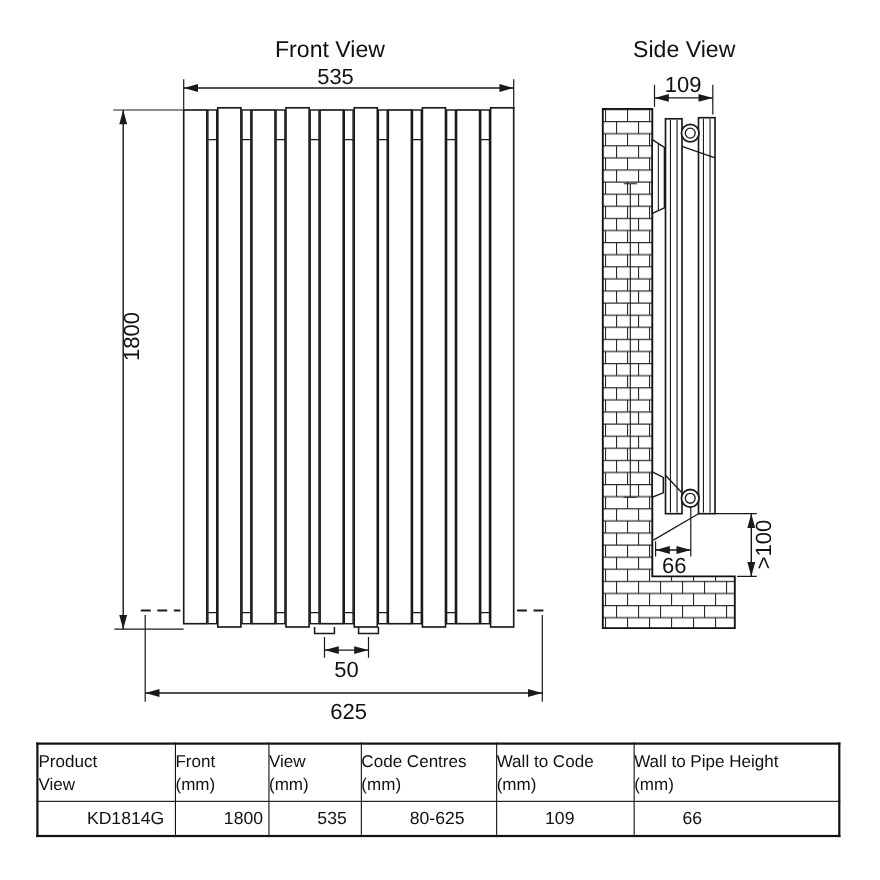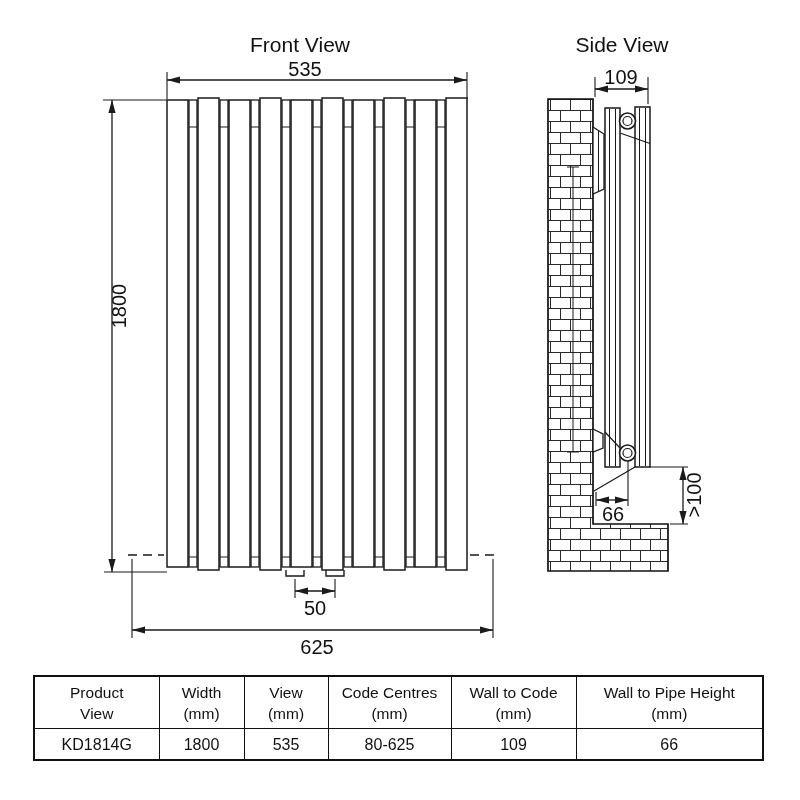--- a/index.html
+++ b/index.html
@@ -8,26 +8,26 @@
     font-family:"Liberation Sans", sans-serif;color:#111;
   }
   #drawing{position:absolute;left:0;top:0;}
   .dim-text{font-size:20px;fill:#111;}
   .title-text{font-size:21px;fill:#111;}
   #spec-table{
     position:absolute;left:33px;top:675px;width:729px;
     border-collapse:collapse;table-layout:fixed;
   }
   #spec-table td{
-    border:1.5px solid #111;text-align:center;vertical-align:middle;
+    border:1.5px solid #111;vertical-align:middle;
     padding:0;font-size:15.5px;line-height:21px;color:#111;
   }
   #spec-table{border:2px solid #111;}
   #spec-table .hdr td{height:51px;}
-  #spec-table .val td{height:30px;font-size:16px;}
+  #spec-table .val td{height:30px;font-size:16px;padding-left:44px;}
   .cell-line{display:block;}
 </style>
 </head>
 <body>
 
 <svg id="drawing" width="800" height="668" viewBox="0 0 800 668" stroke-linecap="butt" stroke-linejoin="miter">
   <defs>
     <marker id="arr" viewBox="0 0 14 10" refX="13.5" refY="5" markerWidth="14" markerHeight="10" orient="auto-start-reverse" markerUnits="userSpaceOnUse">
       <path d="M13.5,5 L0.5,1.4 L0.5,8.6 Z" fill="#1a1a1a"></path>
     </marker>
@@ -138,21 +138,21 @@
       <col style="width:125px">
       <col style="width:187px">
   </colgroup>
   <tbody>
     <tr class="hdr">
       <td>
         <span class="cell-line">Product</span>
         <span class="cell-line">View</span>
       </td>
       <td>
-        <span class="cell-line">Width</span>
+        <span class="cell-line">Front</span>
         <span class="cell-line">(mm)</span>
       </td>
       <td>
         <span class="cell-line">View</span>
         <span class="cell-line">(mm)</span>
       </td>
       <td>
         <span class="cell-line">Code Centres</span>
         <span class="cell-line">(mm)</span>
       </td>

